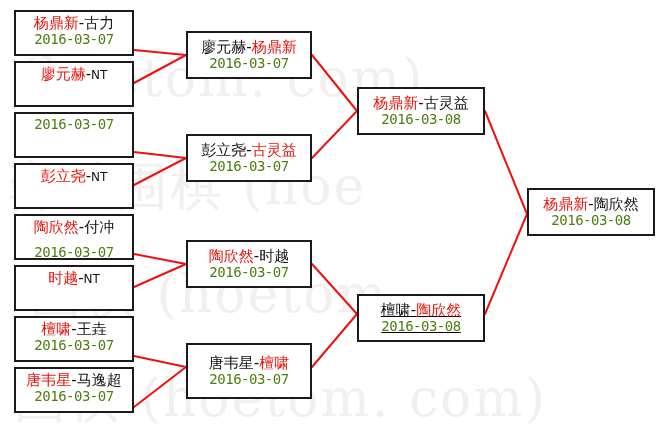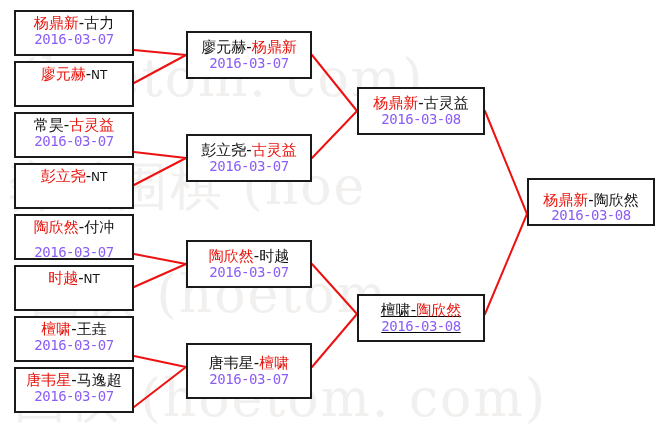--- a/index.html
+++ b/index.html
@@ -63,21 +63,21 @@
   .match .players {
     font-size: 15px;
     white-space: nowrap;
     font-family: "DejaVu Sans", "Liberation Sans", sans-serif;
   }
   .match .date {
     font-size: 14px;
     white-space: nowrap;
     font-family: "DejaVu Sans Mono", "Liberation Mono", monospace;
     letter-spacing: -0.5px;
-    color: #8b5cf6;
+    color: #4d7c0f;
   }
   .match.single .players { margin-bottom: 0; }
   .win  { color: #e8140c; }
   .lose { color: #121212; }
   .dash { color: #121212; }
   .nt   { color: #121212; font-size: 12px; }
 
   
   .r1 {
     justify-content: flex-start;
@@ -115,21 +115,20 @@
 
   <div id="boxes-layer">
       <div class="match r1" style="left: 14px; top: 10px; width: 120px; height: 46px; border-color: rgb(26, 26, 26);">
         <div class="players"><span class="win">杨鼎新</span><span class="dash">-</span><span class="lose">古力</span></div>
         <div class="date">2016-03-07</div>
       </div>
       <div class="match r1 single" style="left: 14px; top: 61px; width: 120px; height: 46px; border-color: rgb(26, 26, 26);">
         <div class="players"><span class="win">廖元赫</span><span class="dash">-</span><span class="nt">NT</span></div>
       </div>
       <div class="match r1" style="left: 14px; top: 112px; width: 120px; height: 46px; border-color: rgb(26, 26, 26);">
-        <div class="players"><span class="lose">常昊</span><span class="dash">-</span><span class="win">古灵益</span></div>
         <div class="date">2016-03-07</div>
       </div>
       <div class="match r1 single" style="left: 14px; top: 163px; width: 120px; height: 46px; border-color: rgb(26, 26, 26);">
         <div class="players"><span class="win">彭立尧</span><span class="dash">-</span><span class="nt">NT</span></div>
       </div>
       <div class="match r1" style="left: 14px; top: 214px; width: 120px; height: 46px; border-color: rgb(26, 26, 26); gap: 9px;">
         <div class="players"><span class="win">陶欣然</span><span class="dash">-</span><span class="lose">付冲</span></div>
         <div class="date">2016-03-07</div>
       </div>
       <div class="match r1 single" style="left: 14px; top: 265px; width: 120px; height: 46px; border-color: rgb(26, 26, 26);">
@@ -160,19 +159,19 @@
         <div class="date">2016-03-07</div>
       </div>
       <div class="match" style="left: 357px; top: 87px; width: 128px; height: 48px; border-color: rgb(26, 26, 26);">
         <div class="players"><span class="win">杨鼎新</span><span class="dash">-</span><span class="lose">古灵益</span></div>
         <div class="date">2016-03-08</div>
       </div>
       <div class="match" style="left: 357px; top: 294px; width: 128px; height: 48px; border-color: rgb(26, 26, 26); text-decoration: underline;">
         <div class="players"><span class="lose">檀啸</span><span class="dash">-</span><span class="win">陶欣然</span></div>
         <div class="date">2016-03-08</div>
       </div>
-      <div class="match" style="left: 527px; top: 178px; width: 128px; height: 48px; border-color: rgb(26, 26, 26); justify-content: flex-end;">
+      <div class="match" style="left: 527px; top: 188px; width: 128px; height: 48px; border-color: rgb(26, 26, 26);">
         <div class="players"><span class="win">杨鼎新</span><span class="dash">-</span><span class="lose">陶欣然</span></div>
         <div class="date">2016-03-08</div>
       </div>
     </div>
 
 </div>
 
 </body></html>

